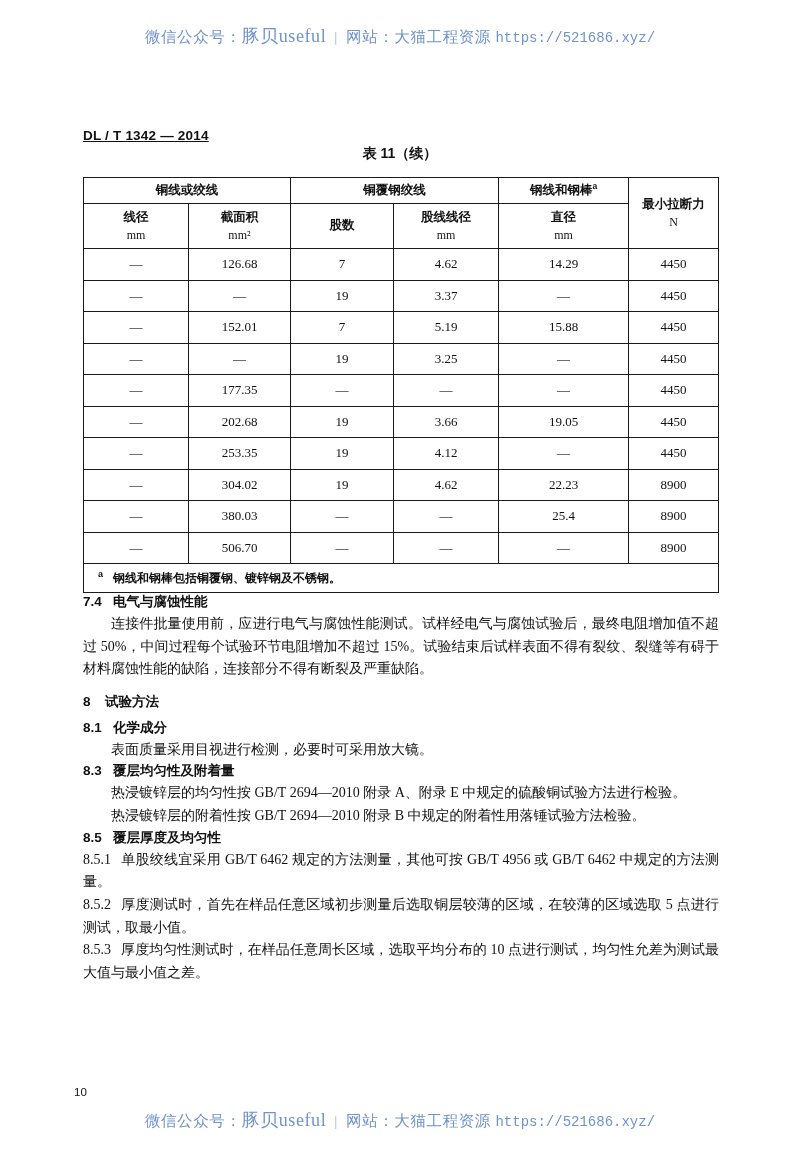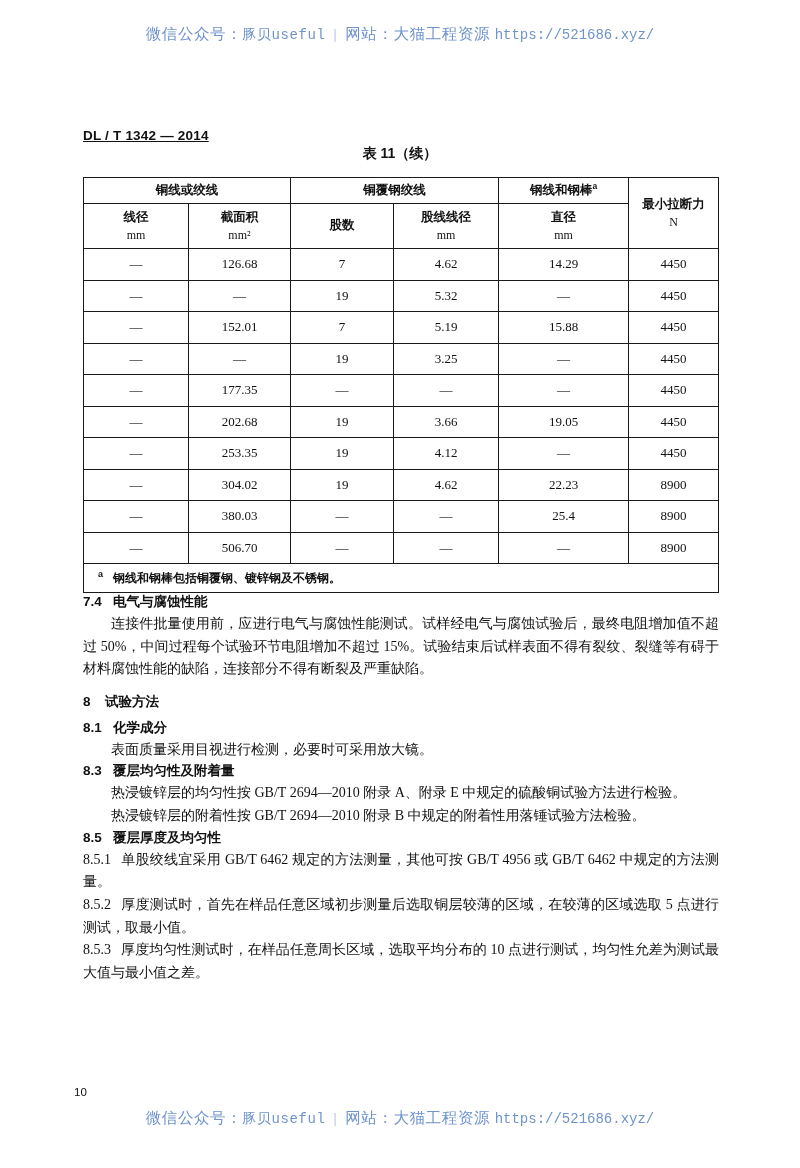--- a/index.html
+++ b/index.html
@@ -39,22 +39,22 @@
     display: inline-block;
     padding: 0 8px;
     color: #9bb4dd;
   }
   .watermark .url {
     font-family: "Liberation Mono", "DejaVu Sans Mono", monospace;
     font-size: 14px;
     letter-spacing: 0;
   }
   .watermark .mono-lat {
-    font-family: Liberation Mono, monospace;
-    font-size: 14px;
+    font-family: Liberation Serif, serif;
+    font-size: 18px;
     text-align: center;
   }
   #wm-top { top: 24px; }
   #wm-bottom { top: 1108px; }
 
   
   .std-code {
     position: absolute;
     left: 83px;
     top: 128px;
@@ -252,21 +252,21 @@
             <td>126.68</td>
             <td>7</td>
             <td>4.62</td>
             <td>14.29</td>
             <td>4450</td>
           </tr>
           <tr>
             <td class="dash">—</td>
             <td class="dash">—</td>
             <td>19</td>
-            <td>5.32</td>
+            <td>3.37</td>
             <td class="dash">—</td>
             <td>4450</td>
           </tr>
           <tr>
             <td class="dash">—</td>
             <td>152.01</td>
             <td>7</td>
             <td>5.19</td>
             <td>15.88</td>
             <td>4450</td>

